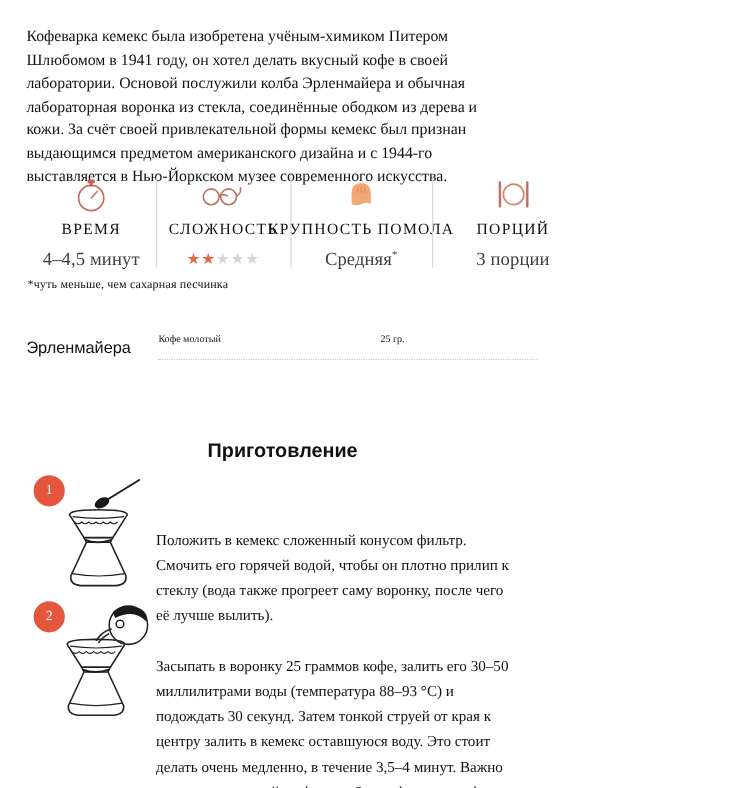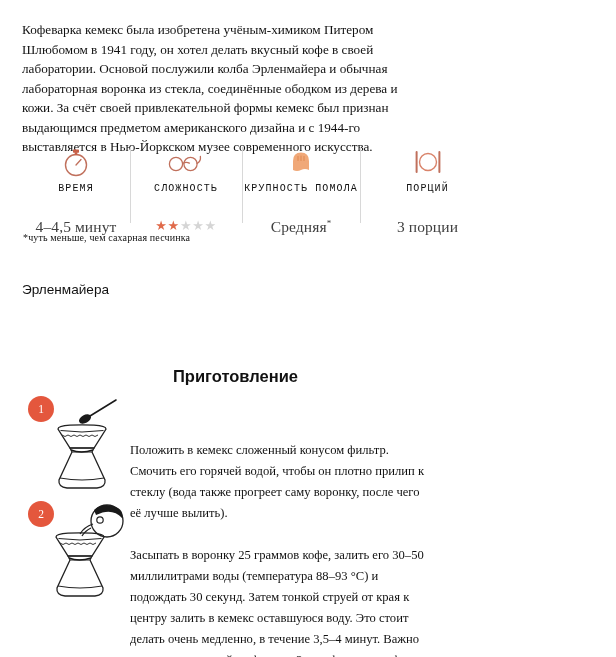--- a/index.html
+++ b/index.html
@@ -61,27 +61,27 @@
     background: #d8d8d8;
   }
   .icon-box {
     height: 34px;
     display: flex;
     align-items: center;
     justify-content: center;
     margin-bottom: 4px;
   }
   .info-label {
-    font-family: Liberation Mono, monospace;
-    font-size: 10px;
+    font-family: Liberation Serif, serif;
+    font-size: 13px;
     letter-spacing: 1.1px;
     text-transform: uppercase;
     color: #111111;
     white-space: nowrap;
-    margin-bottom: 24px;
+    margin-bottom: 9px;
   }
   .info-value {
     font-family: Liberation Serif, serif;
     font-size: 15.5px;
     color: #404040;
     white-space: nowrap;
     letter-spacing: 0.1px;
   }
   .info-value sup {
     font-size: 9px;
@@ -260,20 +260,24 @@
     <div class="info-label">ПОРЦИЙ</div>
     <div class="info-value">3 порции</div>
   </div>
 </div>
 
 <div class="footnote">*чуть меньше, чем сахарная песчинка</div>
 
 <div class="ingredients">
   <div class="ing-title">Эрленмайера</div>
   <div class="ing-table">
+    <div class="ing-row">
+      <div class="ing-name">Кофе молотый</div>
+      <div class="ing-amount">25 гр.</div>
+    </div>
   </div>
 </div>
 
 <div class="prep-title">Приготовление</div>
 
 <div class="step s1">
   <div class="step-badge">1</div>
   <div class="step-illo">
     <svg width="92" height="100" viewBox="0 0 92 100">
 

